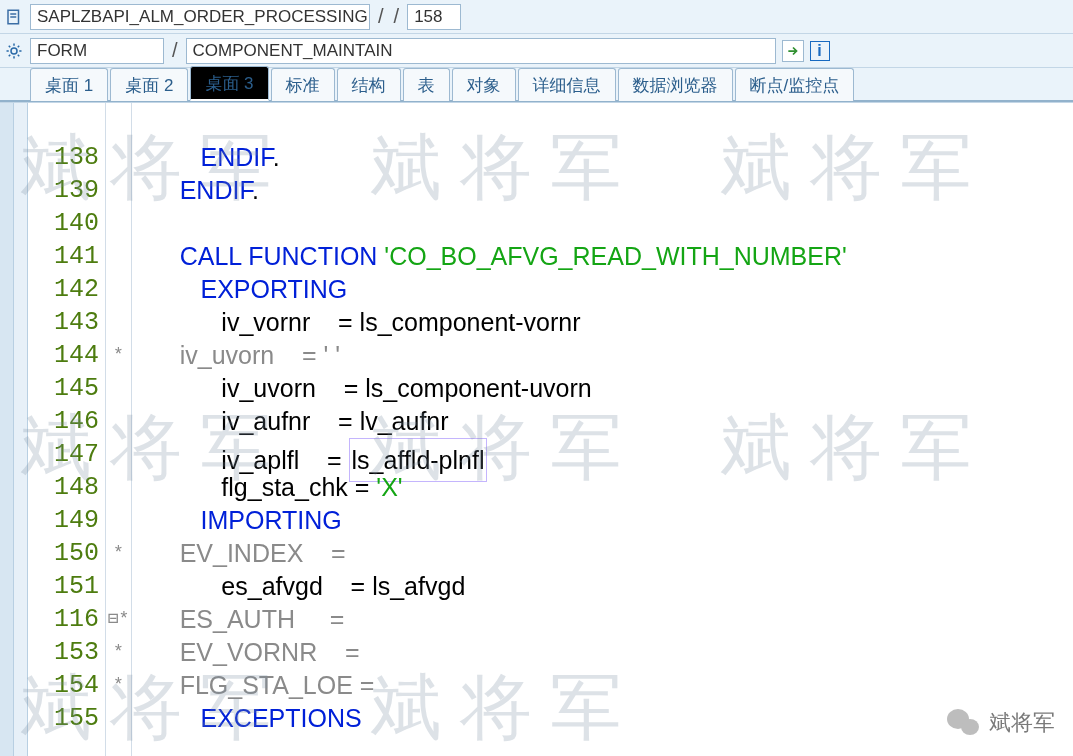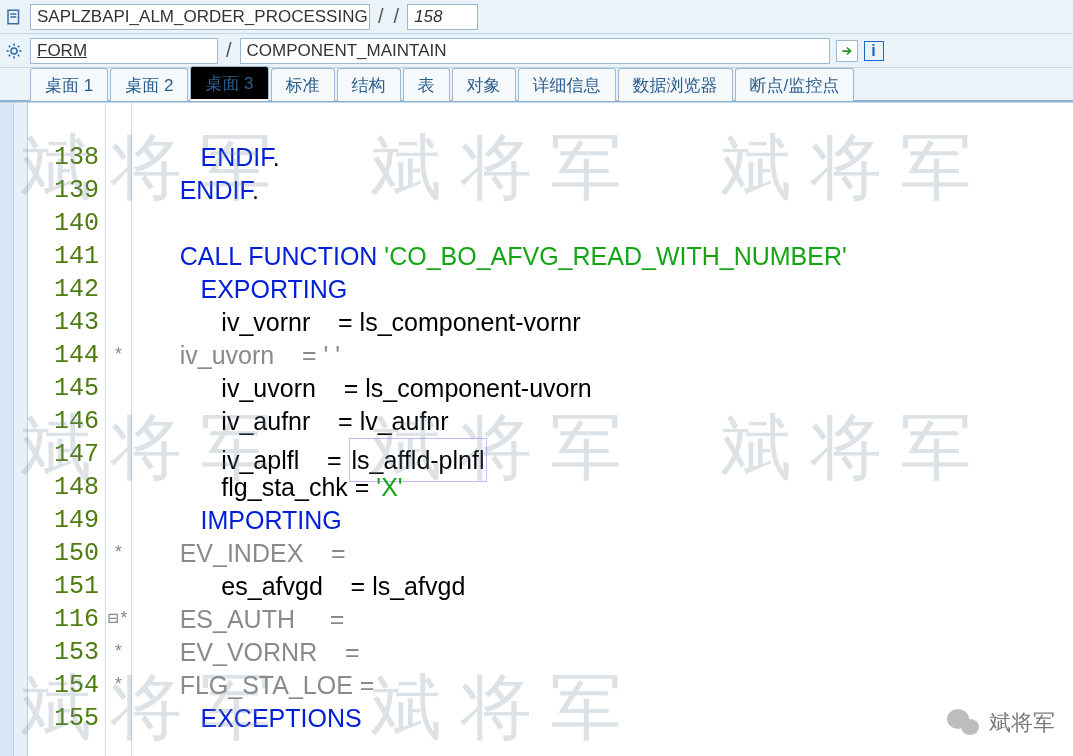--- a/index.html
+++ b/index.html
@@ -34,23 +34,23 @@
     padding: 0 6px;
     display: flex; align-items: center;
     font-size: 17px;
     color: #333;
     overflow: hidden;
     white-space: nowrap;
   }
   .crumb-sep { color: #555; font-size: 20px; padding: 0 2px; }
   .row1-f1 { width: 340px; }
   .row1-f2 { width: 350px; }
-  .row1-f3 { width: 71px; font-style: italic; }
-
-  .row2-f1 { width: 188px; text-decoration: underline; }
+  .row1-f3 { width: 54px; }
+
+  .row2-f1 { width: 134px; }
   .row2-f2 { width: 590px; }
   .icon-btn {
     width: 22px; height: 22px; border:1px solid #9db9d1; background:#fff;
     display:flex; align-items:center; justify-content:center;
     font-size: 14px; color:#2a6aa8;
   }
   .info-icon { color:#1769c0; font-weight:bold; border:1px solid #1769c0; width:20px;height:20px;display:flex;align-items:center;justify-content:center;}
 
   
   .tabstrip {

